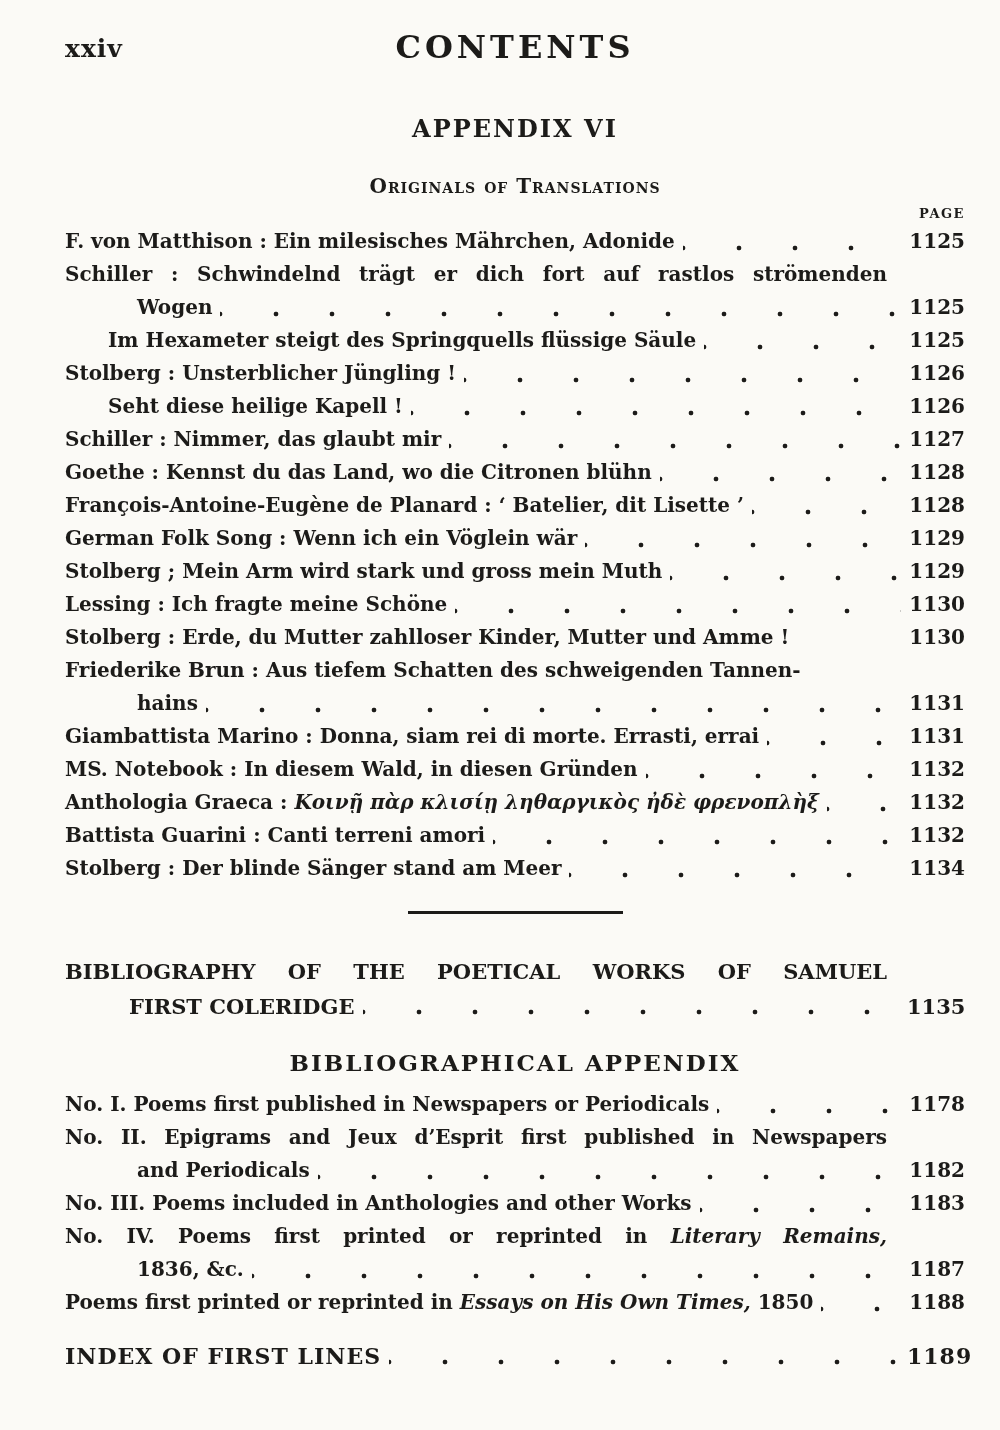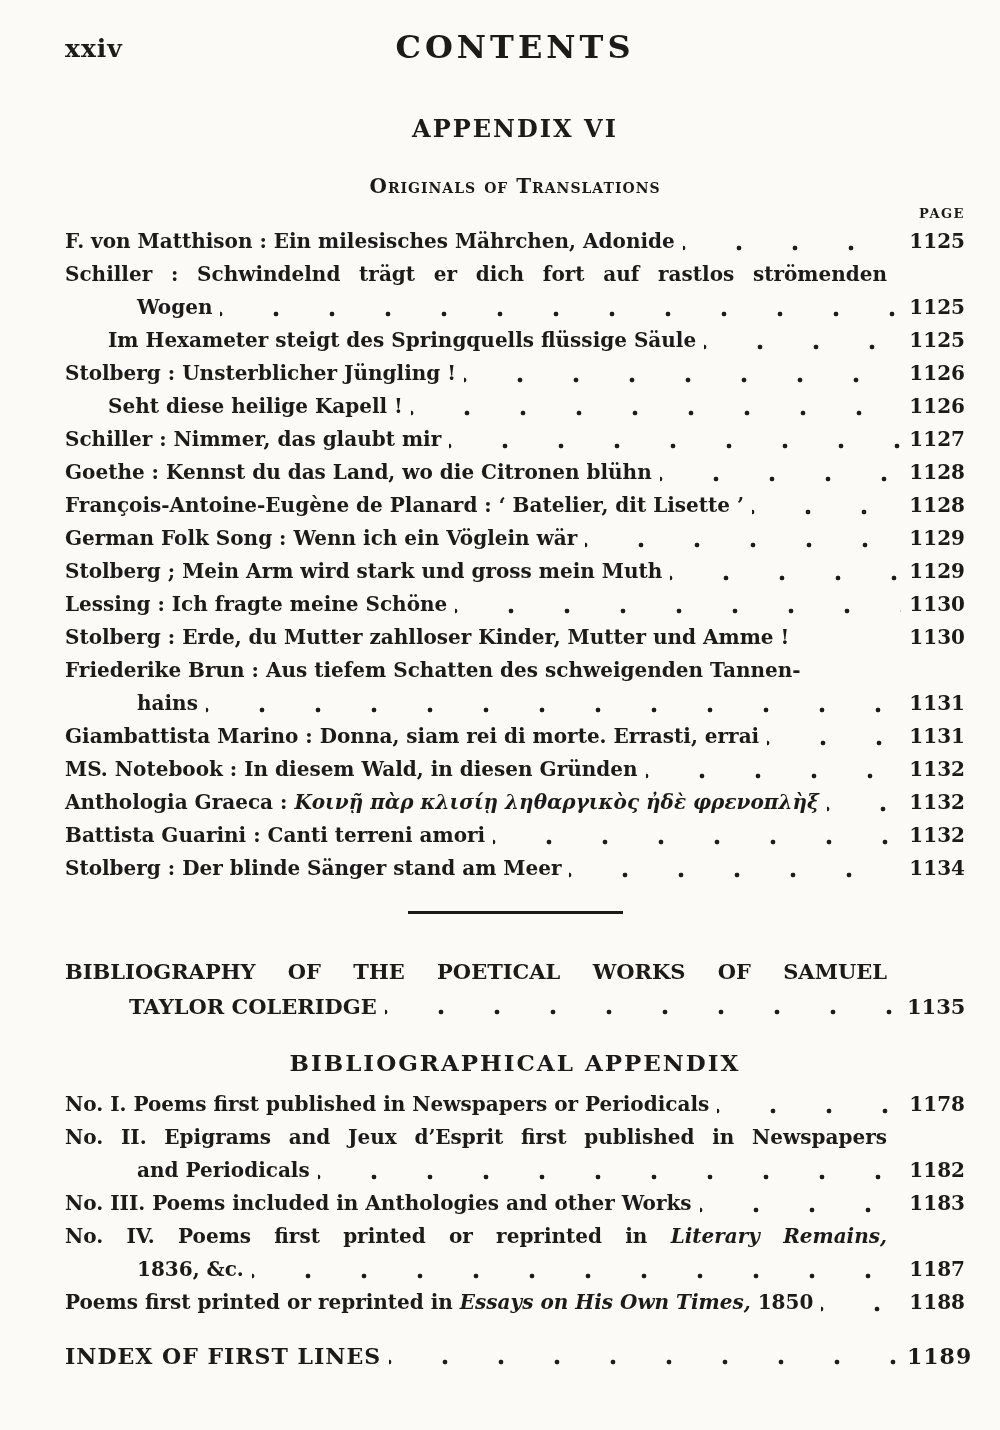--- a/index.html
+++ b/index.html
@@ -225,21 +225,21 @@
     <span class="leader"></span>
     <span class="row-page">1134</span>
   </div>
     </div>
 
   <div class="divider"></div>
 
   <div class="biblio">
     <div class="biblio-line1">BIBLIOGRAPHY OF THE POETICAL WORKS OF SAMUEL</div>
     <div class="toc-row biblio-line2">
-      <span class="row-text">TAYLOR COLERIDGE</span>
+      <span class="row-text">FIRST COLERIDGE</span>
       <span class="leader"></span>
       <span class="row-page">1135</span>
     </div>
   </div>
 
   <div class="bib-appendix-heading">BIBLIOGRAPHICAL APPENDIX</div>
 
   <div class="rows bib-rows" id="biblio-rows">
       <div class="toc-row">
     <span class="row-text"><span>No. I.  Poems first published in Newspapers or Periodicals</span></span>

